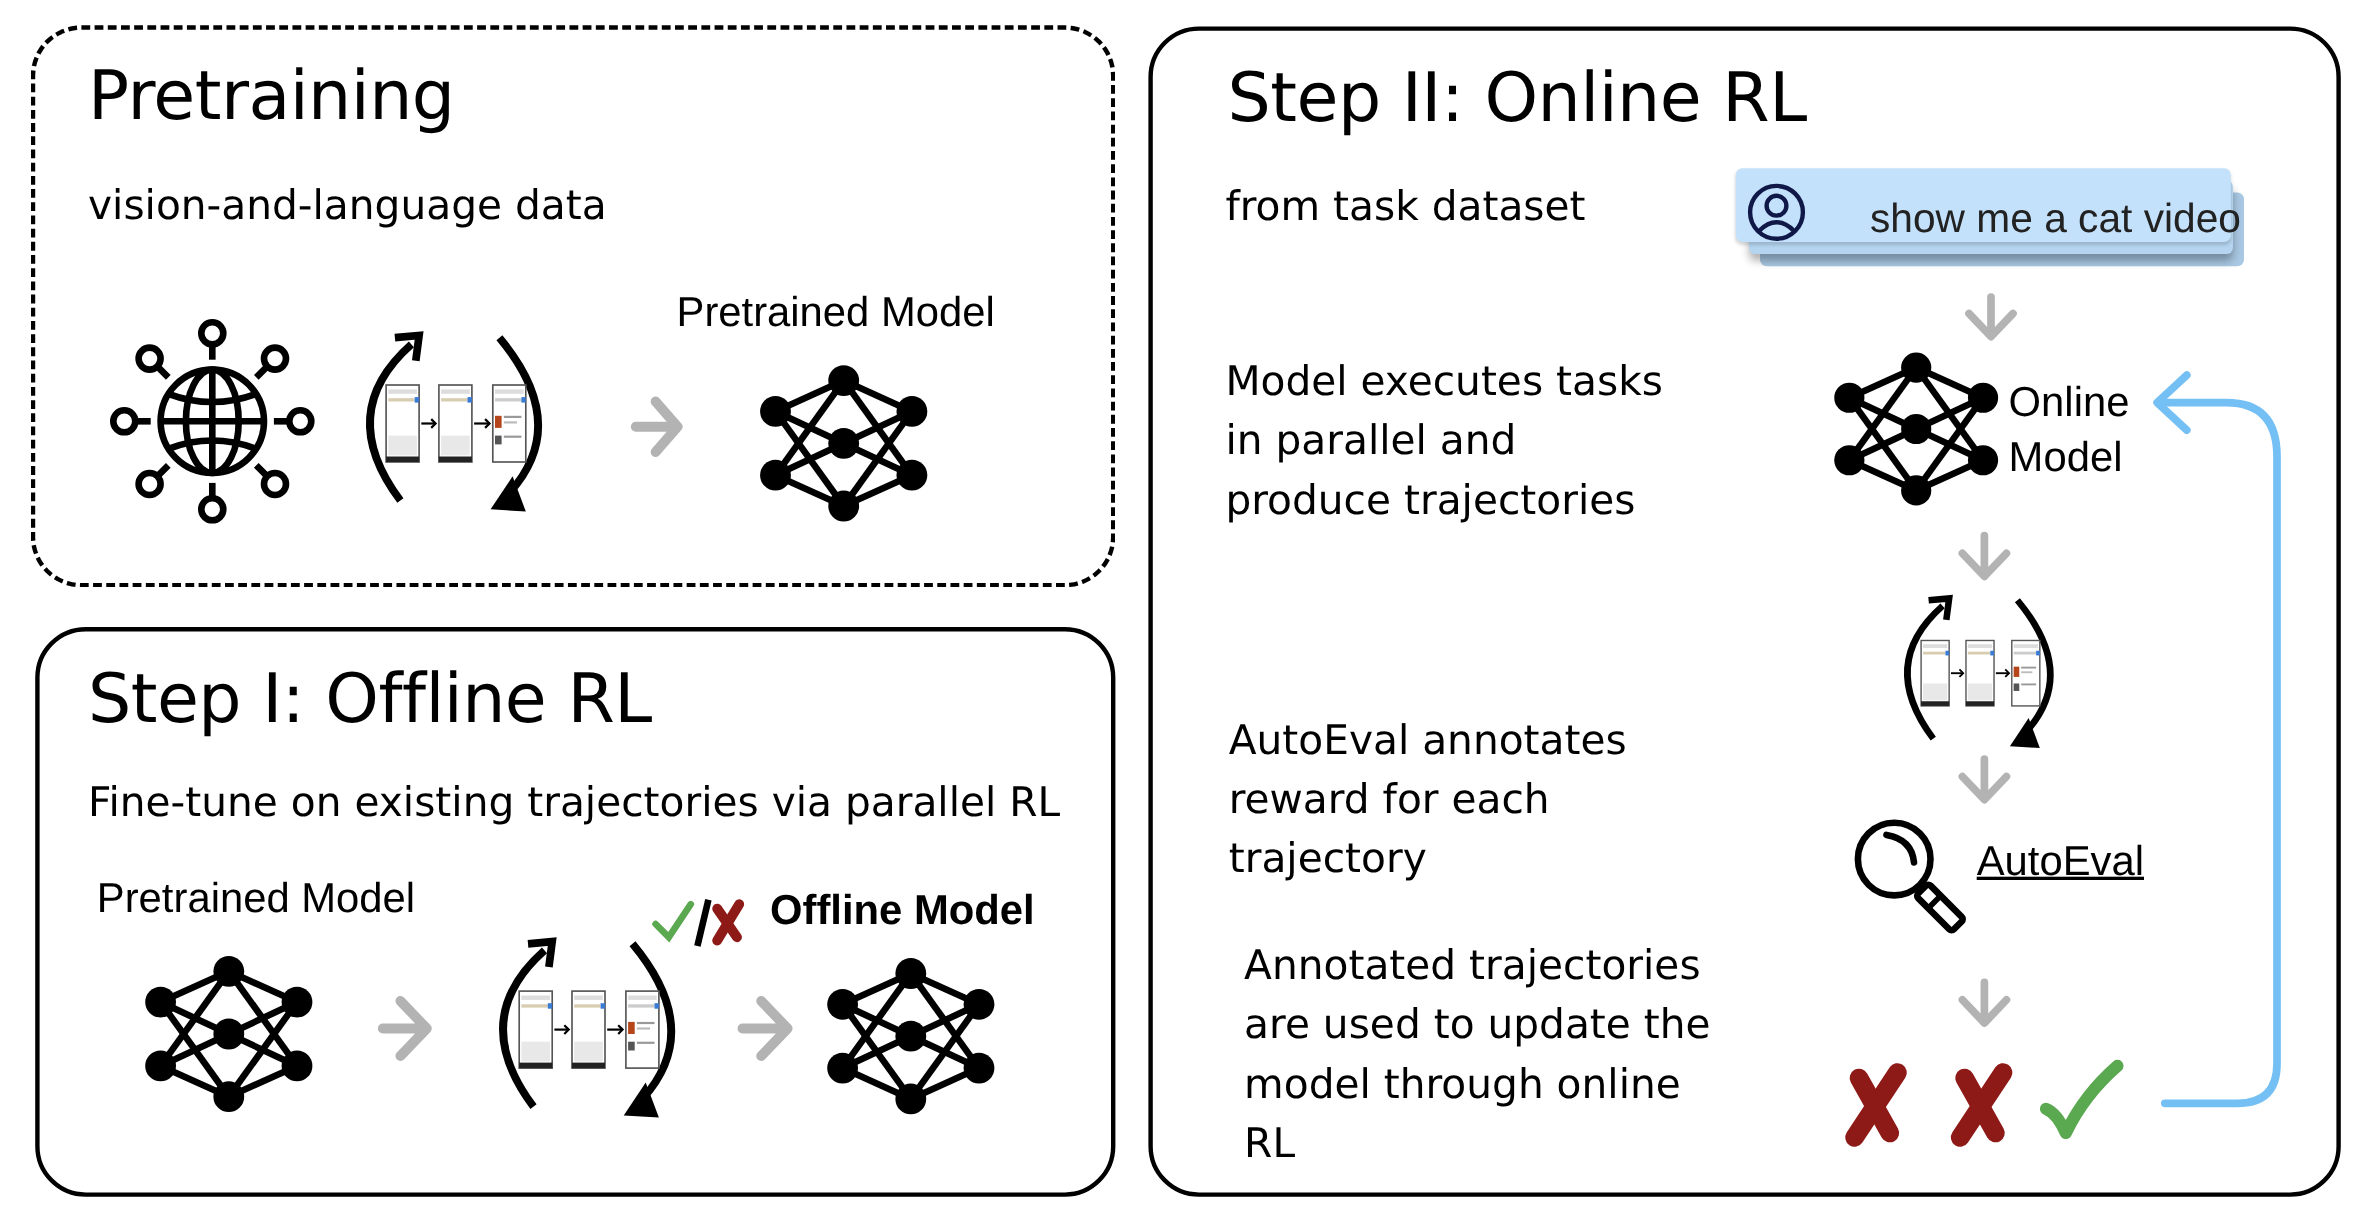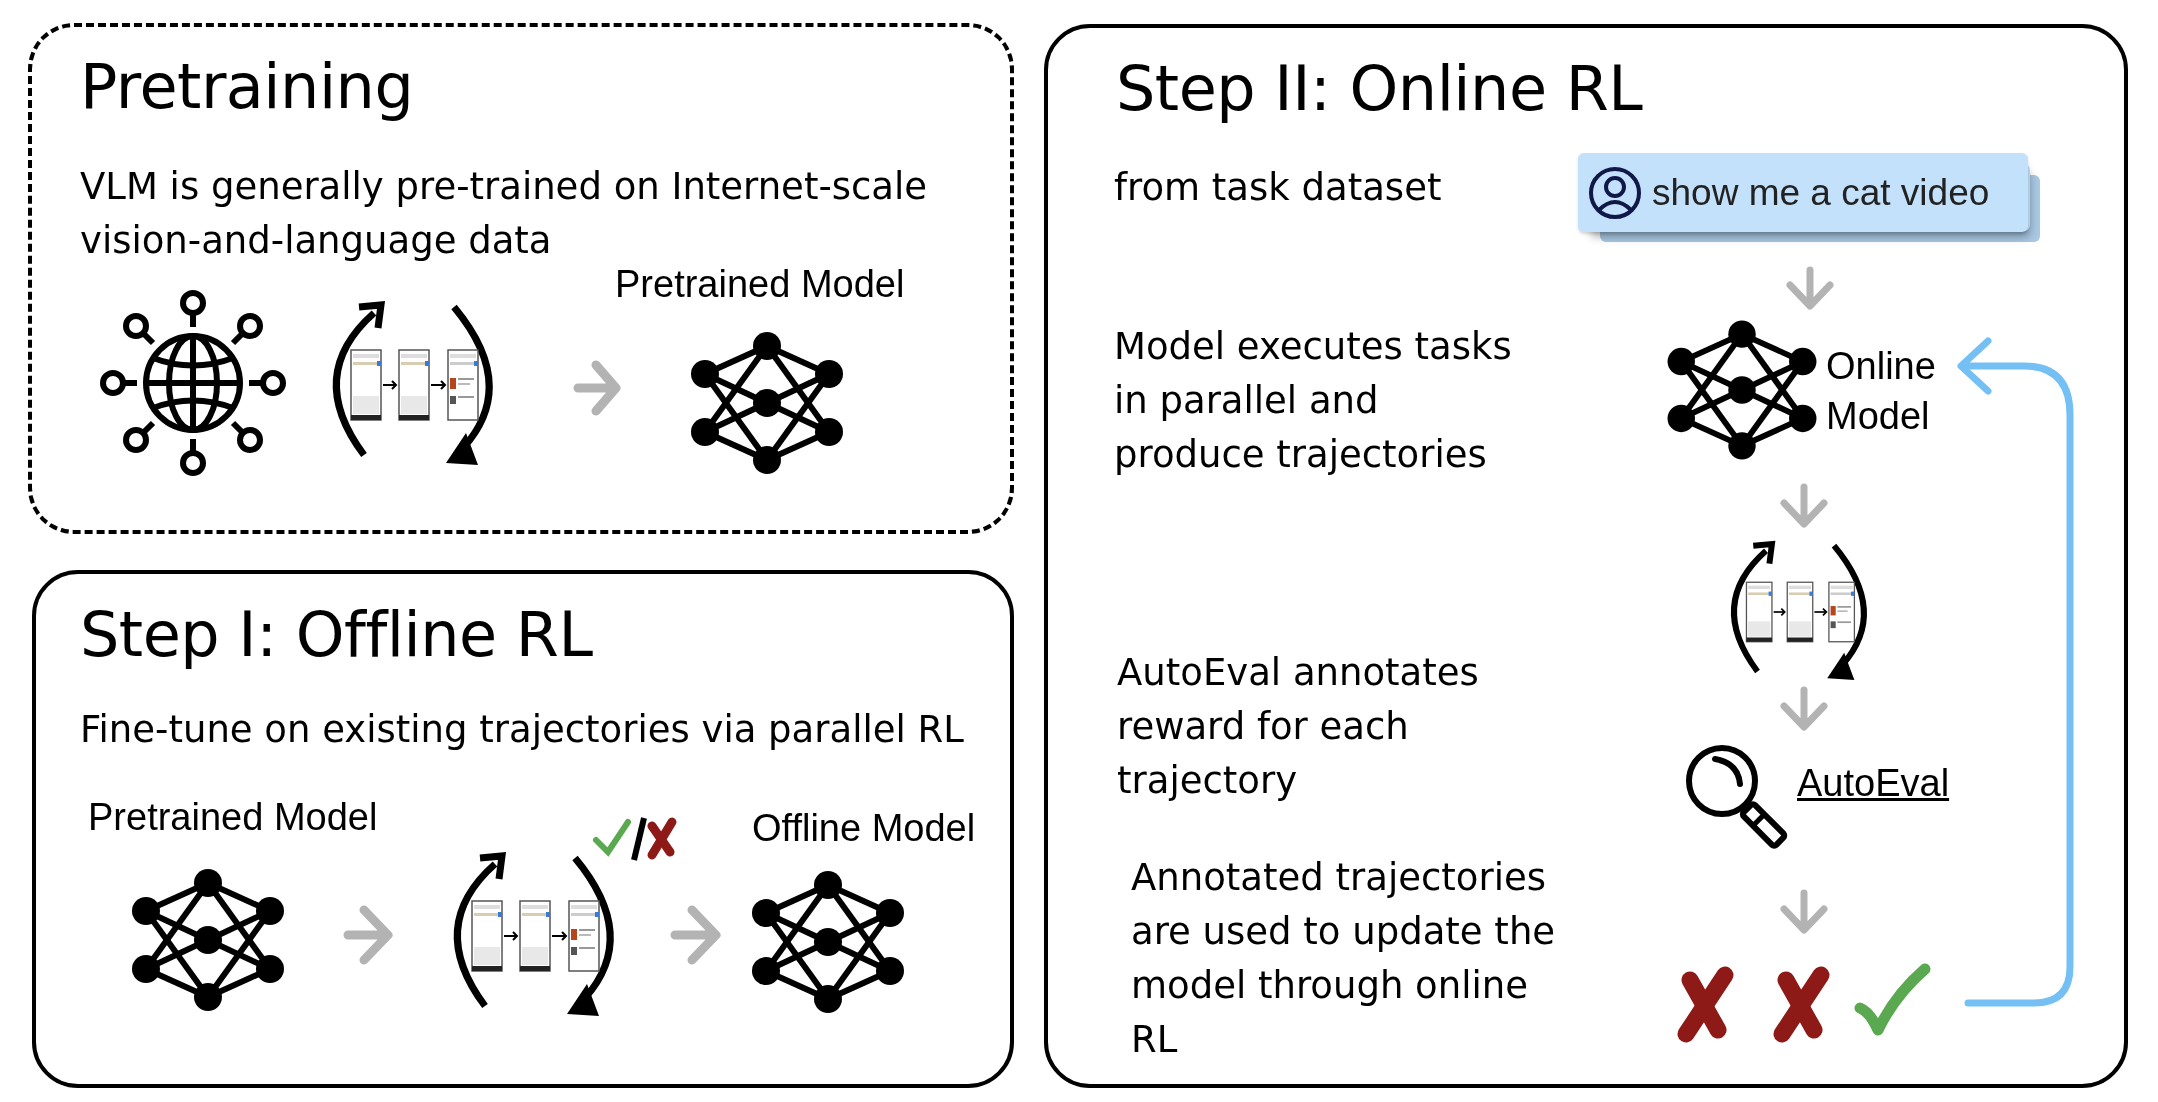--- a/index.html
+++ b/index.html
@@ -4,43 +4,42 @@
 <style>
   html,body{margin:0;padding:0;background:#fff;}
   body{width:2158px;height:1102px;position:relative;overflow:hidden;font-family:"DejaVu Sans","Liberation Sans",sans-serif;color:#000;}
   .panel{position:absolute;box-sizing:border-box;}
   #pretrain-panel{left:28px;top:23px;width:986px;height:511px;border:4px dashed #000;border-radius:46px;}
   #offline-panel{left:32px;top:570px;width:982px;height:518px;border:4px solid #000;border-radius:46px;}
   #online-panel{left:1044px;top:24px;width:1084px;height:1064px;border:4px solid #000;border-radius:46px;}
   .title{position:absolute;font-weight:normal;font-size:62px;letter-spacing:-0.5px;white-space:nowrap;text-align:right;}
   .desc{position:absolute;font-size:37px;line-height:54px;white-space:nowrap;}
   .lbl{position:absolute;font-family:"Liberation Sans",sans-serif;font-size:38px;white-space:nowrap;}
-  .task-card{position:absolute;left:1578px;top:153px;width:450px;height:79px;background:#c3e1fa;border-radius:6px;box-shadow:0 2px 3px rgba(0,0,0,0.15);display:flex;align-items:center;box-sizing:border-box;padding-left:10px;}
+  .task-card{position:absolute;left:1578px;top:153px;width:450px;height:67px;background:#c3e1fa;border-radius:6px;box-shadow:0 2px 3px rgba(0,0,0,0.15);display:flex;align-items:flex-end;box-sizing:border-box;padding-left:10px;gap:48px;}
   .task-back{position:absolute;border-radius:6px;background:#a9c8e3;}
   .task-text{font-family:"Liberation Sans",sans-serif;font-size:37px;color:#222;margin-left:10px;white-space:nowrap;}
   svg{position:absolute;left:0;top:0;overflow:visible;}
 </style>
 </head>
 <body>
 
 <div class="panel" id="pretrain-panel"></div>
 <div class="panel" id="offline-panel"></div>
 <div class="panel" id="online-panel"></div>
 
 <div class="title" style="left:80px;top:50px;">Pretraining</div>
 <div class="desc" style="left:80px;top:160px;">
-  <div>VLM is generally pre-trained on Internet-scale</div>
   <div>vision-and-language data</div>
 </div>
 <div class="lbl" style="left:615px;top:263px;">Pretrained Model</div>
 
 <div class="title" style="left:80px;top:598px;">Step I: Offline RL</div>
 <div class="desc" style="left:80px;top:703px;">Fine-tune on existing trajectories via parallel RL</div>
 <div class="lbl" style="left:88px;top:796px;">Pretrained Model</div>
-<div class="lbl" style="left:752px;top:807px;">Offline Model</div>
+<div class="lbl" style="left:700px;top:807px;font-weight:bold;">Offline Model</div>
 
 <div class="title" style="left:1116px;top:52px;">Step II: Online RL</div>
 <div class="desc" style="left:1114px;top:161px;">
   <div>from task dataset</div>
 </div>
 <div class="desc" style="left:1114px;top:320px;">
   <div>Model executes tasks</div>
   <div>in parallel and</div>
   <div>produce trajectories</div>
 </div>

